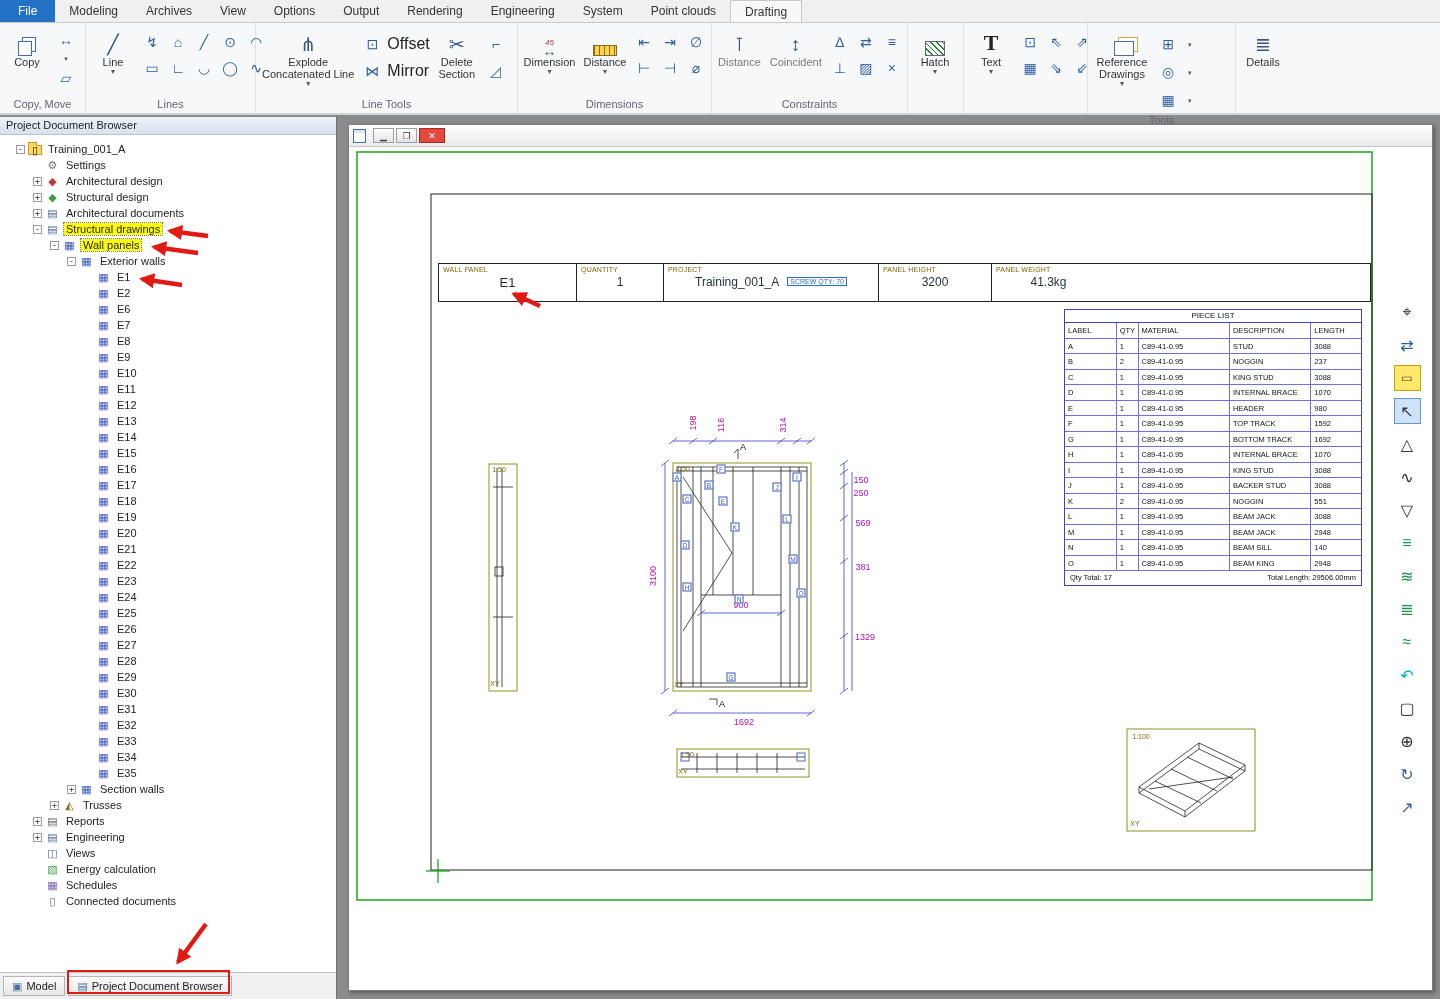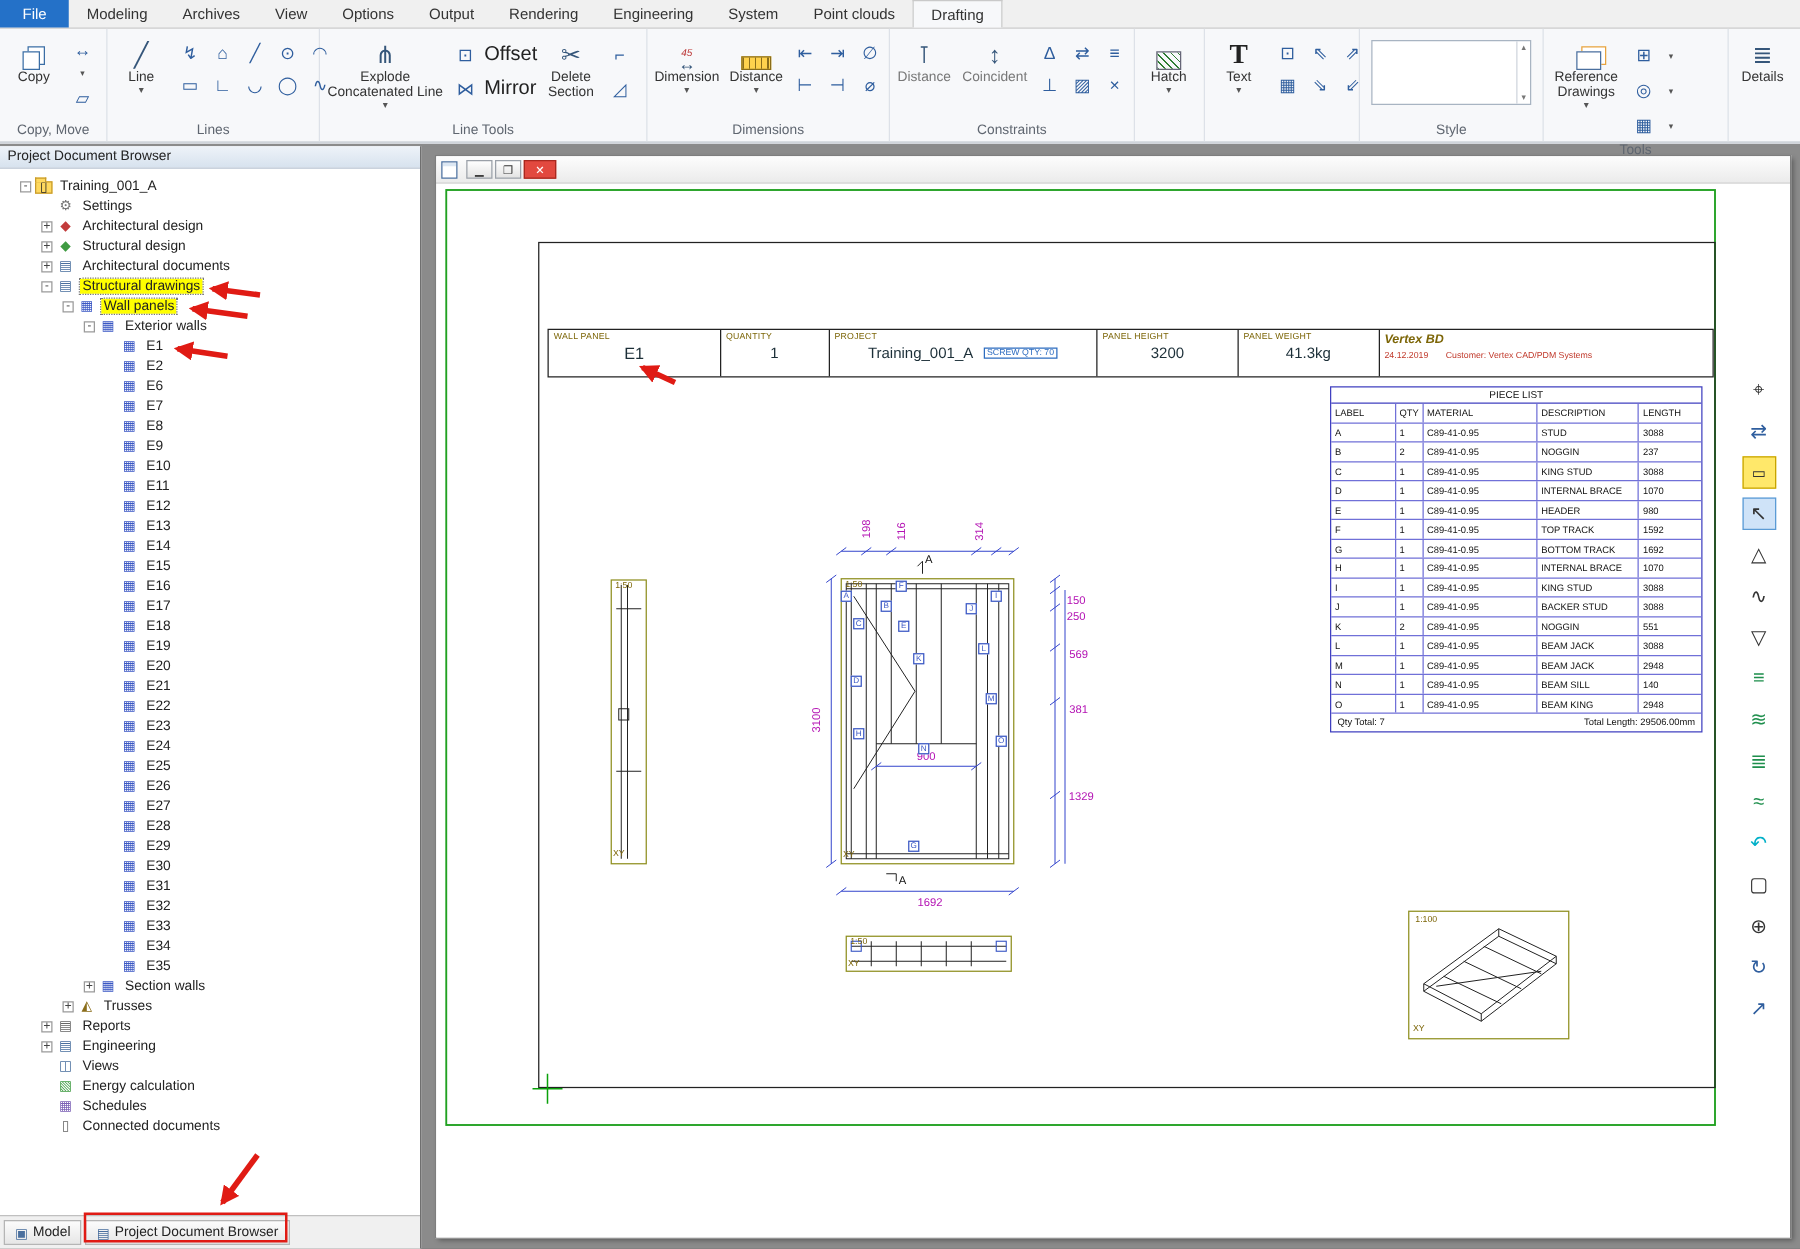--- a/index.html
+++ b/index.html
@@ -316,31 +316,20 @@
             <span class="sicon">⇖</span>
             <span class="sicon">⇗</span>
             <span class="sicon">▦</span>
             <span class="sicon">⇘</span>
             <span class="sicon">⇙</span>
           </div>
       </div>
       <div class="rgroup-label"></div>
     </div>
 
-    <div class="rgroup" style="width:147px">
-      <div class="rgroup-content">
-        <div class="stylebox">
-          <div class="stylebox-scroll">
-            <span>▴</span>
-            <span>▾</span>
-          </div>
-        </div>
-      </div>
-      <div class="rgroup-label">Style</div>
-    </div>
 
     <div class="rgroup" style="width:148px">
       <div class="rgroup-content">
         <div class="bigbtn" style="min-width:62px">
           <span class="bicon">
               <span class="ic-sheets"></span>
             </span>
           <span class="blabel">Reference</span>
           <span class="blabel">Drawings</span>
           <span class="caret">▾</span>
@@ -758,27 +747,20 @@
             </div>
           </div>
           <div class="tcell" style="width:113px">
             <div class="tcell-label">PANEL HEIGHT</div>
             <div class="tcell-value">3200</div>
           </div>
           <div class="tcell" style="width:113px">
             <div class="tcell-label">PANEL WEIGHT</div>
             <div class="tcell-value">41.3kg</div>
           </div>
-          <div class="tcell" style="width:267px">
-            <div class="brand">Vertex BD</div>
-            <div class="brand-line2">
-              <span>24.12.2019</span>
-              <span>Customer: Vertex CAD/PDM Systems</span>
-            </div>
-          </div>
         </div>
 
         <div class="plist">
           <div class="plist-title">PIECE LIST</div>
           <div class="plist-row">
               <div>LABEL</div>
               <div>QTY</div>
               <div>MATERIAL</div>
               <div>DESCRIPTION</div>
               <div>LENGTH</div>
@@ -884,21 +866,21 @@
               </div>
               <div class="plist-row">
                 <div>O</div>
                 <div>1</div>
                 <div>C89-41-0.95</div>
                 <div>BEAM KING</div>
                 <div>2948</div>
               </div>
             </div>
           <div class="plist-total">
-            <span>Qty Total: 7</span>
+            <span>Qty Total: 17</span>
             <span>Total Length: 29506.00mm</span>
           </div>
         </div>
 
         <div>
             <span class="dimtext" style="left: 304px; top: 429px; transform: translate(-50%, -50%) rotate(-90deg);">3100</span>
             <span class="dimtext" style="left: 392px; top: 458px;">900</span>
             <span class="dimtext" style="left: 395px; top: 575px;">1692</span>
             <span class="dimtext" style="left: 512px; top: 333px;">150</span>
             <span class="dimtext" style="left: 512px; top: 346px;">250</span>

